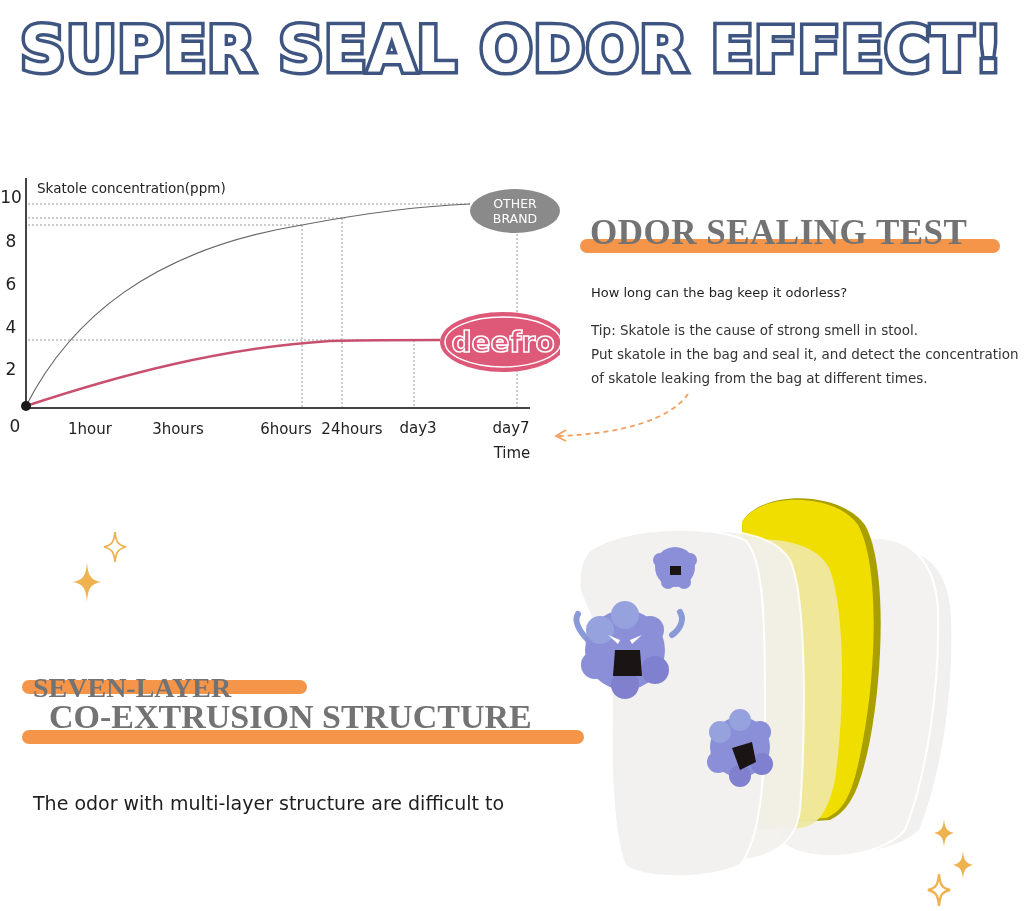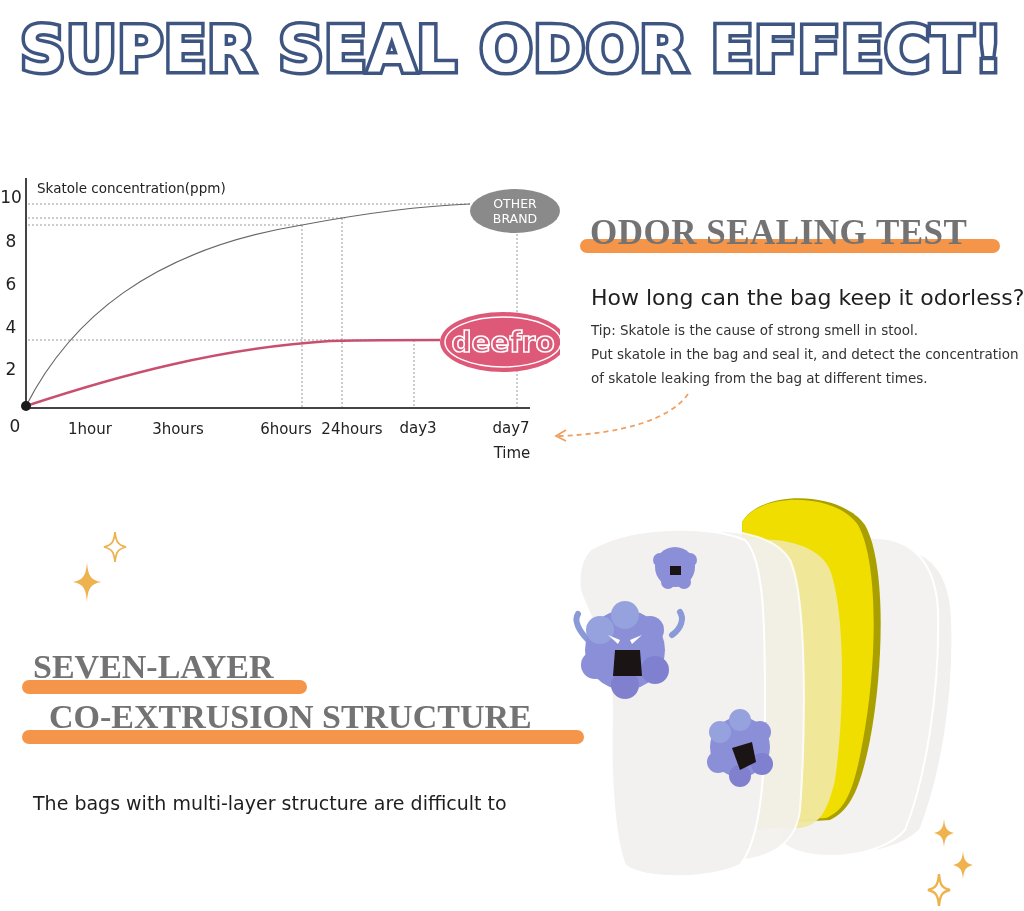--- a/index.html
+++ b/index.html
@@ -13,27 +13,27 @@
 
   .chart { position: absolute; left: 0; top: 170px; width: 560px; height: 300px; }
   .chart svg { width: 560px; height: 300px; display: block; }
 
   .hl { position: absolute; font-family: Liberation Serif, serif; font-weight: bold; color: #737373; white-space: nowrap; }
   .hl-bar { position: absolute; background: #f5954a; border-radius: 8px; height: 14px; }
 
   .odor-title { left: 590px; top: 213px; font-size: 35px; letter-spacing: 0.5px; z-index: 2; }
   .odor-bar { left: 580px; top: 239px; width: 420px; z-index: 1; }
 
-  .question { position: absolute; left: 591px; top: 285px; font-size: 22px; color: #1e1e1e; white-space: nowrap; }
+  .question { position: absolute; left: 591px; top: 285px; font-size: 13px; color: #1e1e1e; white-space: nowrap; }
   .tip { position: absolute; left: 591px; top: 318px; font-size: 13.5px; color: #333; line-height: 24px; width: 440px; }
   .tip div { white-space: nowrap; }
 
   .arrow { position: absolute; left: 550px; top: 388px; width: 150px; height: 60px; }
 
-  .seven-1 { left: 33px; top: 648px; font-size: 34px; z-index: 2; }
+  .seven-1 { left: 33px; top: 672px; font-size: 28px; z-index: 2; }
   .seven-bar1 { left: 22px; top: 680px; width: 285px; z-index: 1; }
   .seven-2 { left: 49px; top: 698px; font-size: 34px; z-index: 2; }
   .seven-bar2 { left: 22px; top: 730px; width: 562px; z-index: 1; }
 
   .desc { position: absolute; left: 33px; top: 788px; font-size: 19px; line-height: 30px; color: #1e1e1e; }
   .desc div { white-space: nowrap; }
 
   .sparkle { position: absolute; }
   .illus { position: absolute; left: 560px; top: 480px; width: 420px; height: 420px; }
 </style>
@@ -123,21 +123,21 @@
 </svg>
 <svg class="sparkle" style="left:72px;top:561px;width:30px;height:42px" viewBox="0 0 30 42">
   <path d="M15,1 C16,15 19,19 29,21 C19,23 16,27 15,41 C14,27 11,23 1,21 C11,19 14,15 15,1 Z" fill="#eeb24f"></path>
 </svg>
 
 <div class="hl-bar seven-bar1"></div>
 <div class="hl seven-1">SEVEN-LAYER</div>
 <div class="hl-bar seven-bar2"></div>
 <div class="hl seven-2">CO-EXTRUSION STRUCTURE</div>
 <div class="desc">
-  <div>The bags with multi-layer structure are difficult to</div>
+  <div>The odor with multi-layer structure are difficult to</div>
 </div>
 
 <svg class="illus" viewBox="0 0 420 420">
 
   <g>
     <path d="M300,70 C360,60 390,80 392,140 C395,220 380,300 360,350 C330,380 250,380 230,360 Z" fill="#f1f0ee" stroke="#fff" stroke-width="2"></path>
     <path d="M290,60 C345,50 375,75 378,130 C380,215 365,300 345,350 C320,380 240,385 220,360 Z" fill="#f3f2f0" stroke="#fff" stroke-width="2"></path>
 
     <path d="M182,42 C200,10 280,10 305,45 C325,80 325,180 310,260 C300,310 290,330 270,340 L195,345 Z" fill="#a9a000"></path>
     <path d="M182,42 C200,12 275,12 298,45 C318,80 318,180 303,260 C294,310 286,330 266,338 L195,342 Z" fill="#f0de00"></path>

